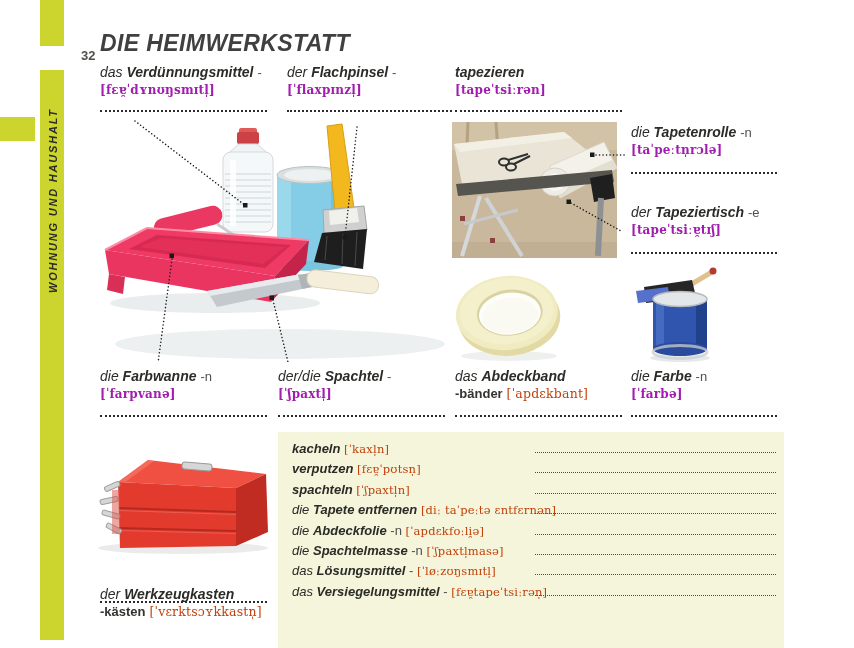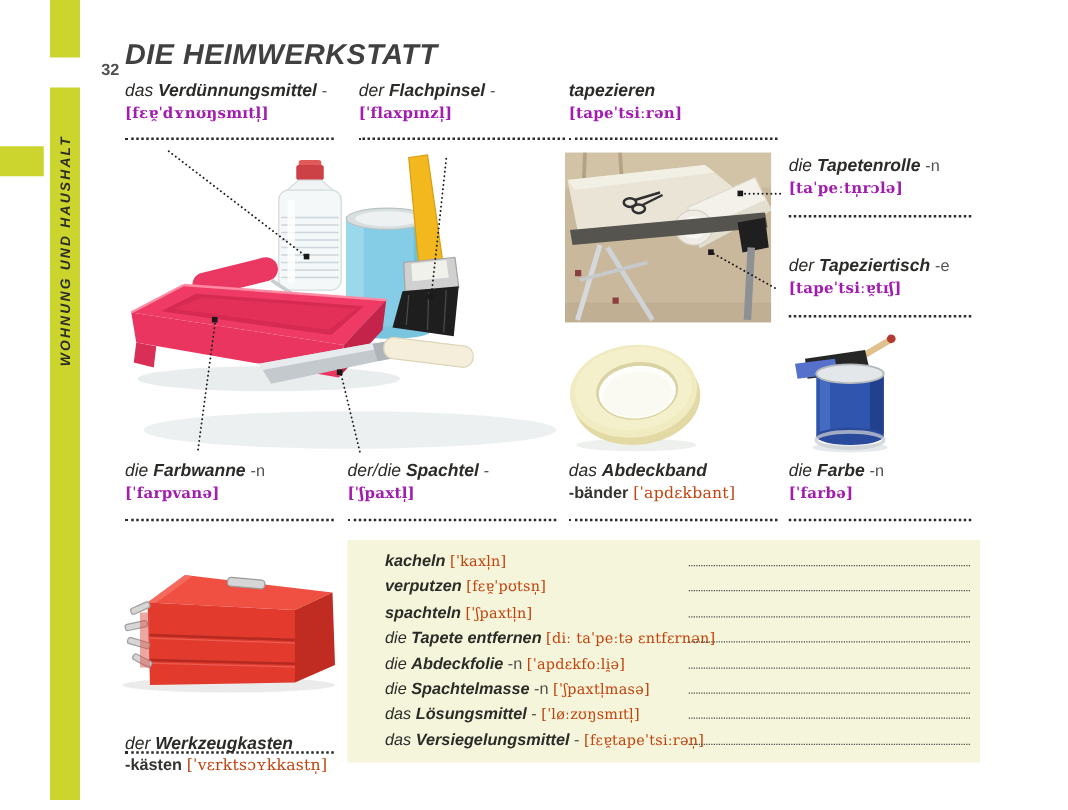--- a/index.html
+++ b/index.html
@@ -21,22 +21,22 @@
   .plural.bold{font-weight:700;color:#33332f;}
   .ipa{font-family:"DejaVu Serif",serif;font-style:normal;font-size:12px;
        color:#a21caf;line-height:17px;letter-spacing:.2px;margin-top:1px;font-weight:bold;}
   .ipa-inline{font-family:"DejaVu Serif",serif;font-style:normal;font-size:12.5px;
        color:#c2410c;letter-spacing:.2px;}
   .dots{position:absolute;height:0;border-bottom:2px dotted #2b2b2b;}
   .photo{position:absolute;}
   #leads{position:absolute;left:0;top:0;z-index:6;pointer-events:none;}
   .lead{stroke:#1a1a1a;stroke-width:1.5;stroke-dasharray:.1 3.4;stroke-linecap:round;fill:none;}
   .sq{fill:#1a1a1a;}
-  .pbox{position:absolute;left:278px;top:432px;width:506px;height:178px;
-        background:#f4f5da;box-sizing:border-box;padding:9px 6px 0 30px;}
+  .pbox{position:absolute;left:278px;top:432px;width:506px;height:216px;
+        background:#f4f5da;box-sizing:border-box;padding:9px 6px 0 14px;}
   .prow{display:flex;align-items:baseline;height:20.4px;}
   .ptext{flex:0 0 auto;width:243px;white-space:nowrap;font-size:13px;
          font-style:italic;color:#2b2b28;}
   .ptext .ipa-inline{font-size:11.5px;}
   .pdots{flex:1;height:0;border-bottom:1.5px dotted #4e4e48;margin:0 2px 4px 0;}
 </style>
 </head>
 <body>
 
 <div id="page">

